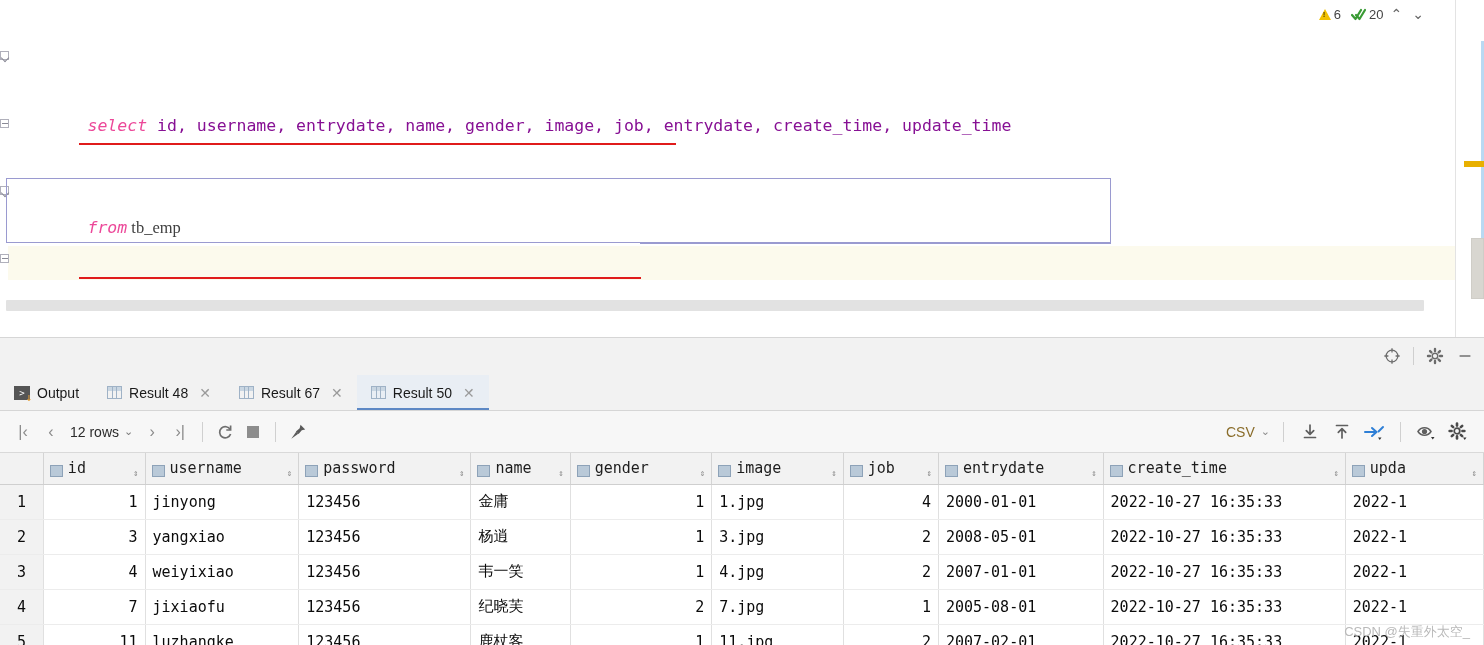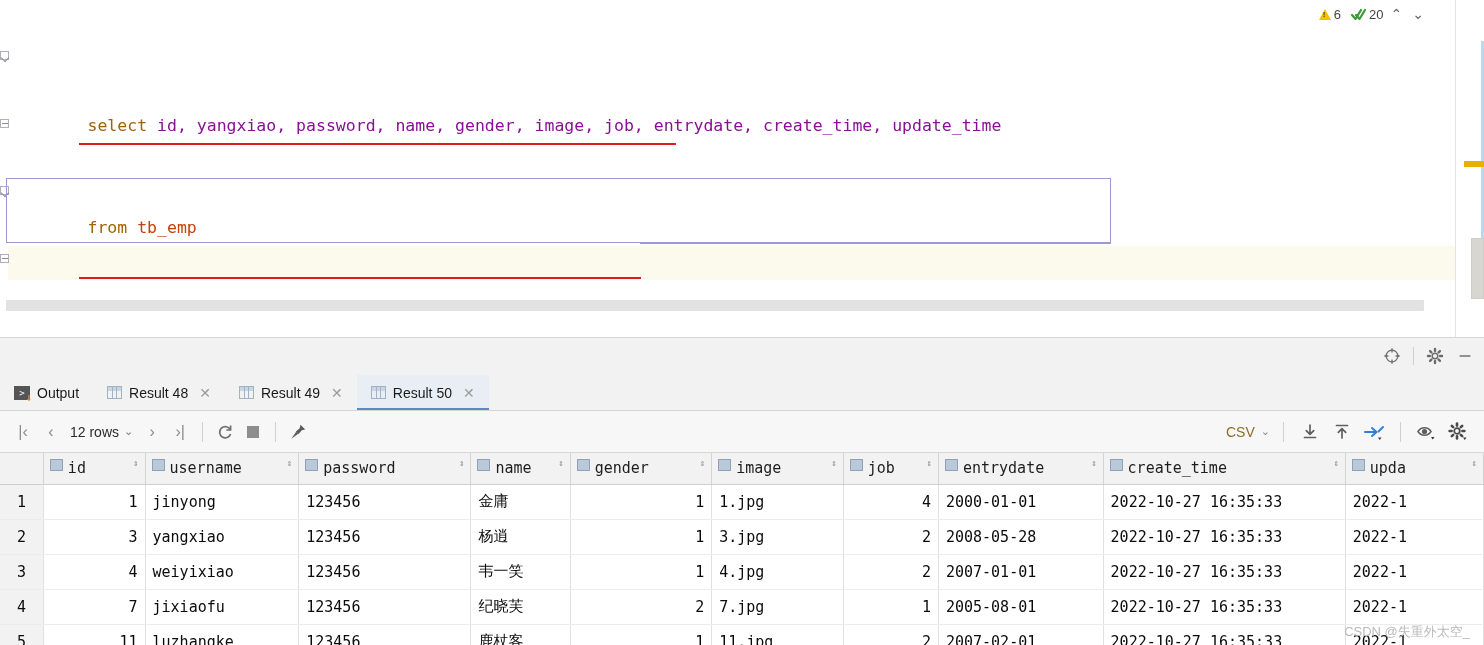--- a/index.html
+++ b/index.html
@@ -40,24 +40,24 @@
   }
 
   .code {
     position: absolute; left: 8px; top: 7px;
     font-family: "DejaVu Sans Mono", "Liberation Mono", monospace;
     font-size: 16.5px;
     line-height: 34px;
     white-space: pre;
   }
   .ln { height: 34px; }
-  .kw   { color: #a16207; }
+  .kw   { color: #ec4899; font-style: italic; }
   .ident{ color: #871094; }
   .cmt  { color: #8c8c8c; font-style: italic; font-family: "DejaVu Serif", serif; }
-  .tbl  { color: #c2410c; }
+  .tbl  { color: #404040; font-family: Liberation Serif, serif; }
 
   .sqlblock2 {
     position: absolute; left: 6px; top: 178px;
     width: 1105px; height: 65px;
     border: 1px solid #9a9ad0;
     background: rgba(255,255,255,0);
     pointer-events: none;
   }
   .sqlblock2b {
     position: absolute; left: 640px; top: 243px;
@@ -204,21 +204,21 @@
     background: #f2f2f2;
     border-right: 1px solid #d4d4d4;
     border-bottom: 1px solid #cfcfcf;
     font-weight: normal;
     font-size: 15px;
     padding: 0 6px;
     color: #1d1d1d;
     font-family: "DejaVu Sans Mono", monospace;
   }
   table.rgrid th .thwrap {
-    display: flex; align-items: flex-start; gap: 5px; width: 100%;
+    display: flex; align-items: flex-end; gap: 5px; width: 100%;
   }
   table.rgrid th .thlabel { flex: 1; text-align: left; white-space: nowrap; overflow: hidden; }
   .colico {
     width: 13px; height: 12px; flex: none;
     border: 1px solid #8da2b8;
     background: linear-gradient(to right, #b9c9d8 0 42%, #fff 42% 48%, #b9c9d8 48% 100%);
   }
   .sortico { flex: none; color: #7d7d7d; font-size: 9px; line-height: 8px; text-align:center; }
   table.rgrid td {
     height: 35px;
@@ -257,21 +257,21 @@
       <div class="fold mid" style="top:119px;"></div>
       <div class="fold" style="top:186px;"></div>
       <div class="fold mid" style="top:254px;"></div>
     </div>
 
     <div class="sqlblock2"></div>
     <div class="sqlblock2b"></div>
 
     <div class="code">
       <div class="ln">
-        <span class="kw">select</span><span class="ident"> id, yangxiao, password, name, gender, image, job, entrydate, create_time, update_time</span>
+        <span class="kw">select</span><span class="ident"> id, username, entrydate, name, gender, image, job, entrydate, create_time, update_time</span>
       </div>
       <div class="ln">
         <span class="kw">from</span><span class="tbl"> tb_emp</span>
       </div>
       
       
       
       
       
     </div>
@@ -335,21 +335,21 @@
       <span class="out-ico">&gt;</span>
       <span>Output</span>
     </div>
     <div class="tab">
       <span class="grid-ico"></span>
       <span>Result 48</span>
       <span class="x">✕</span>
     </div>
     <div class="tab">
       <span class="grid-ico"></span>
-      <span>Result 49</span>
+      <span>Result 67</span>
       <span class="x">✕</span>
     </div>
     <div class="tab active">
       <span class="grid-ico"></span>
       <span>Result 50</span>
       <span class="x">✕</span>
     </div>
   </div>
 
   <div class="rtoolbar">
@@ -525,21 +525,21 @@
         </tr>
         <tr>
           <td class="rownum">2</td>
           <td class="num">3</td>
           <td>yangxiao</td>
           <td>123456</td>
           <td>杨逍</td>
           <td class="num">1</td>
           <td>3.jpg</td>
           <td class="num">2</td>
-          <td>2008-05-28</td>
+          <td>2008-05-01</td>
           <td>2022-10-27 16:35:33</td>
           <td>2022-1</td>
         </tr>
         <tr>
           <td class="rownum">3</td>
           <td class="num">4</td>
           <td>weiyixiao</td>
           <td>123456</td>
           <td>韦一笑</td>
           <td class="num">1</td>

